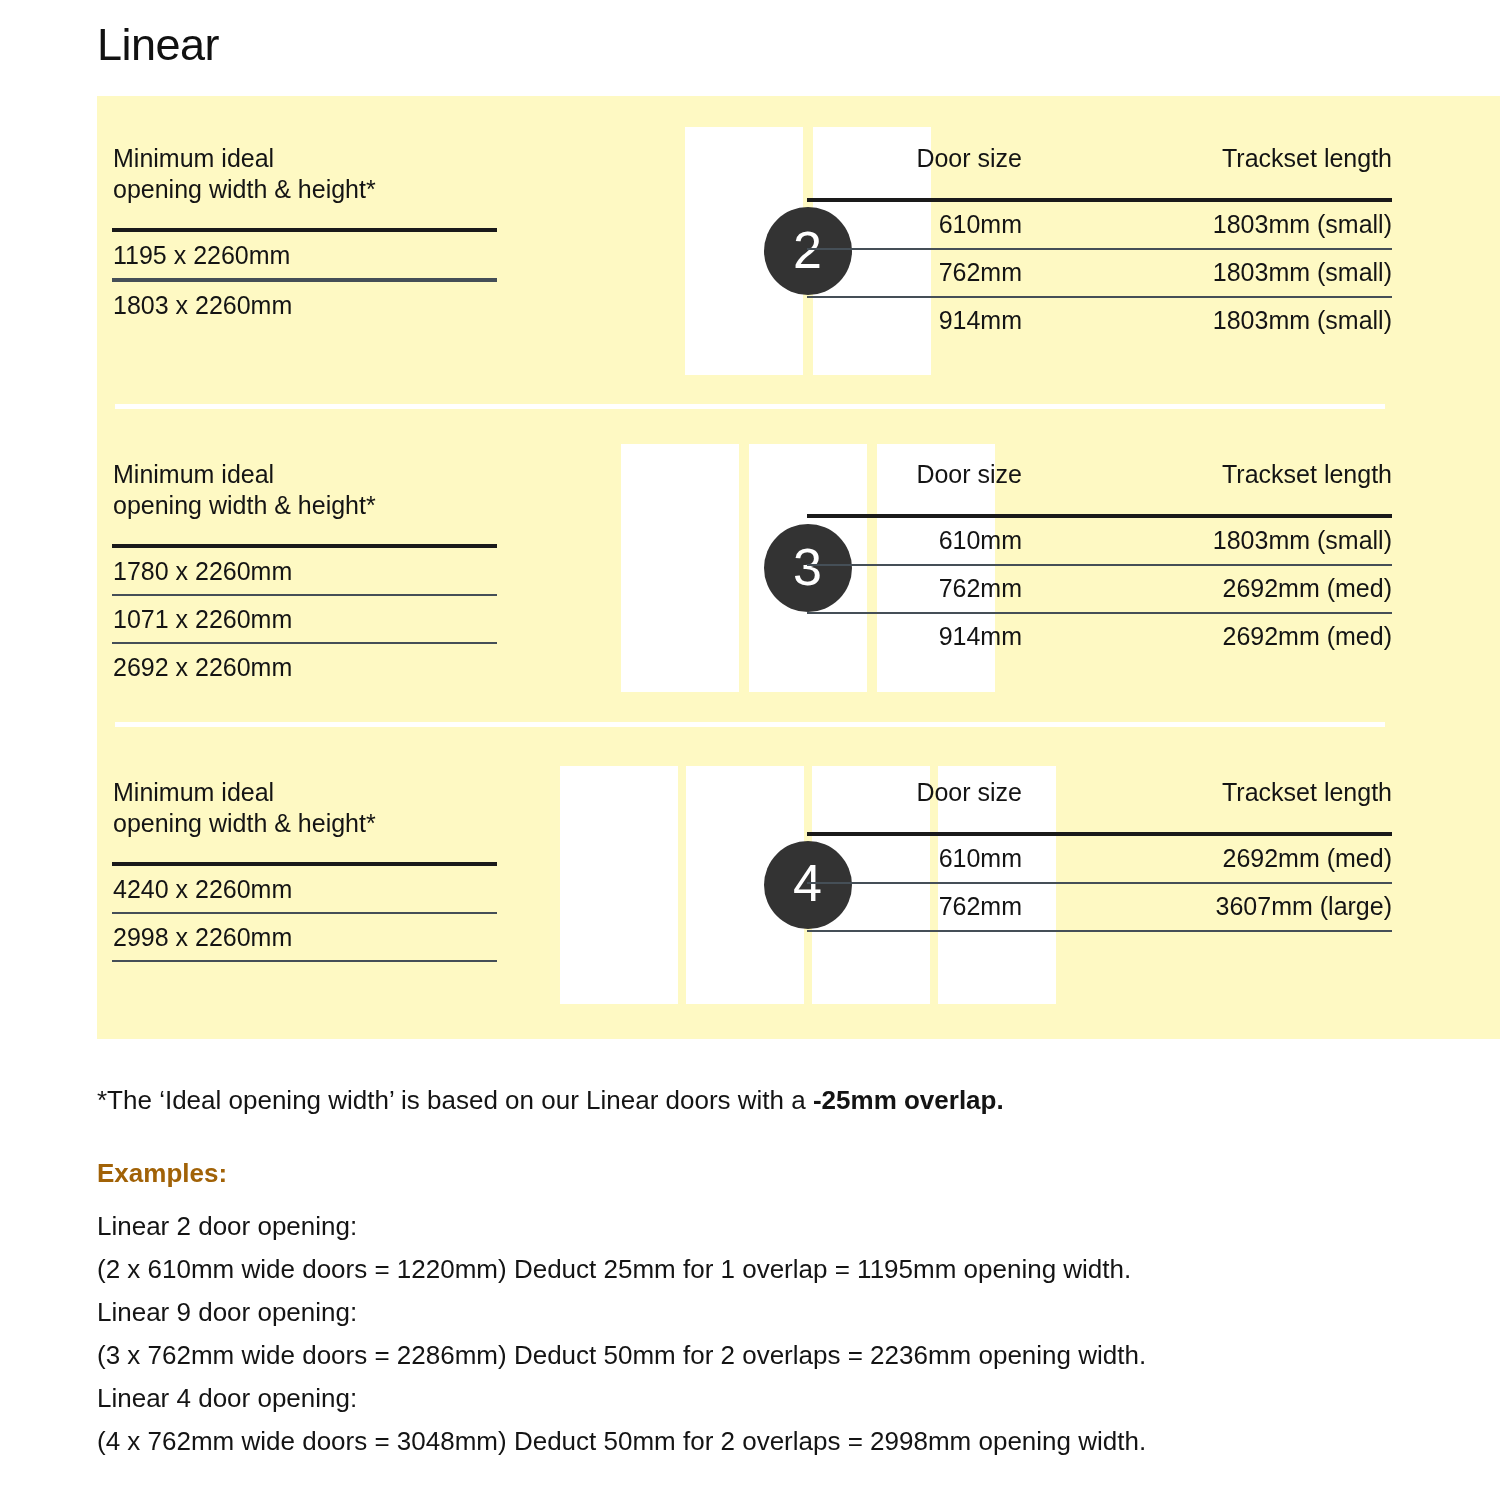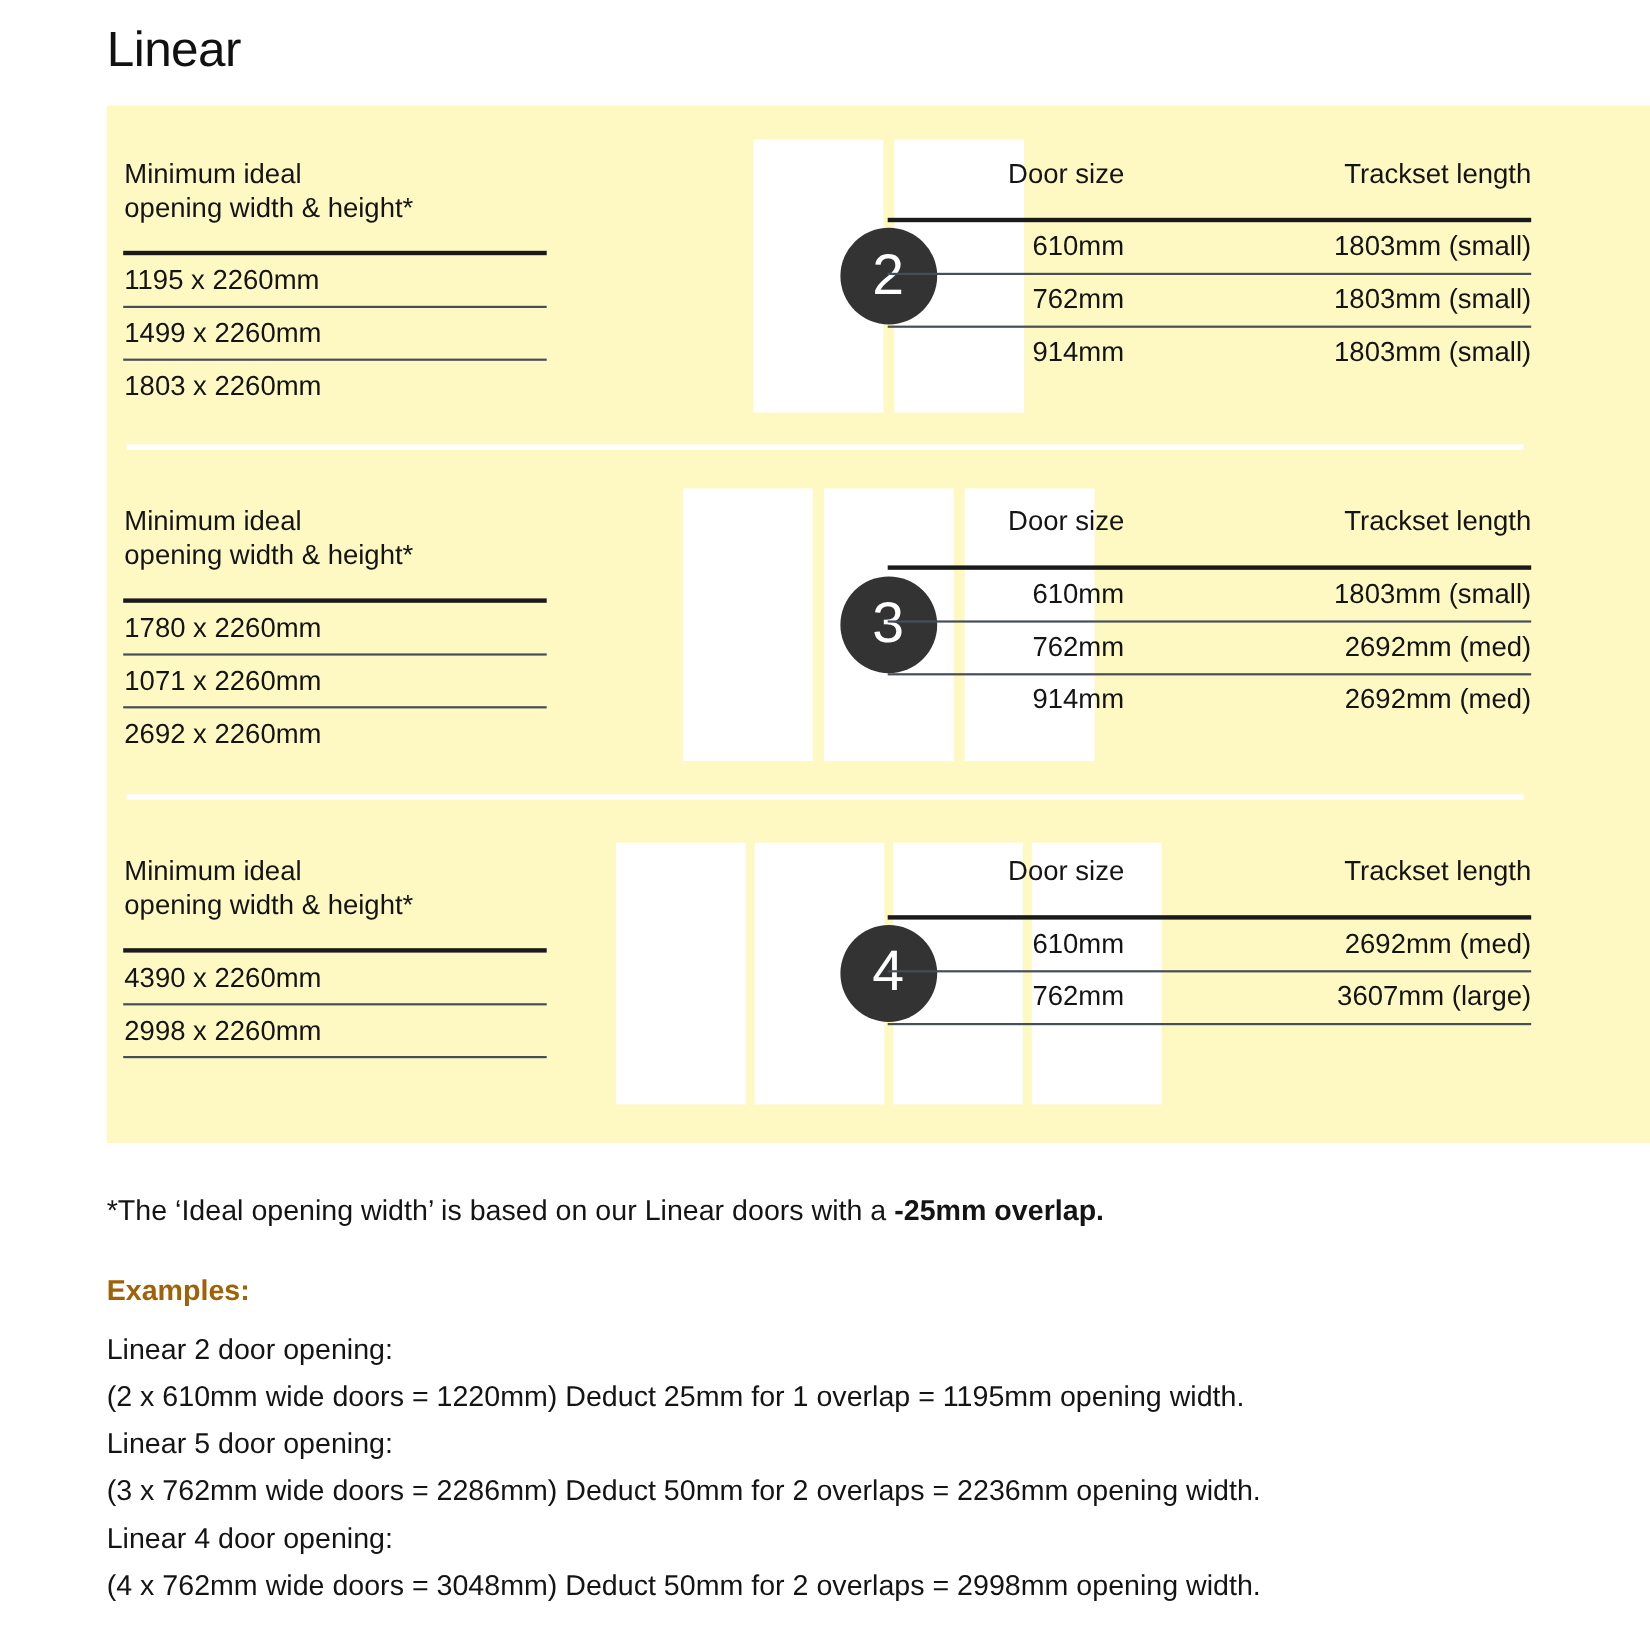--- a/index.html
+++ b/index.html
@@ -215,21 +215,20 @@
   <div class="panel">
 
     <div class="section sec1">
 
       <div class="col-left">
         <div class="hdr">Minimum ideal
 opening width &amp; height*</div>
         <div class="rule-thick"></div>
         <div class="row">1195 x 2260mm</div>
         <div class="rule-thin"></div>
-        <div class="row">1499 x 2260mm</div>
         <div class="rule-thin"></div>
         <div class="row">1803 x 2260mm</div>
       </div>
 
       <div class="diagram diag1">
         <div class="doors">
           <div class="door"></div>
           <div class="gap"></div>
           <div class="door"></div>
           <div class="badge">2</div>
@@ -311,21 +310,21 @@
     </div>
 
     <div class="sec-divider div2"></div>
 
     <div class="section sec3">
 
       <div class="col-left">
         <div class="hdr">Minimum ideal
 opening width &amp; height*</div>
         <div class="rule-thick"></div>
-        <div class="row">4390 x 2260mm</div>
+        <div class="row">4240 x 2260mm</div>
         <div class="rule-thin"></div>
         <div class="row">2998 x 2260mm</div>
         <div class="rule-thin"></div>
       </div>
 
       <div class="diagram diag3">
         <div class="doors">
           <div class="door"></div>
           <div class="gap"></div>
           <div class="door"></div>
@@ -360,19 +359,19 @@
   </div>
 
   <div class="footnote">
     <span>*The ‘Ideal opening width’ is based on our Linear doors with a </span><b>-25mm overlap.</b>
   </div>
 
   <div class="examples-title">Examples:</div>
   <div class="examples">
     <div class="ex-line">Linear 2 door opening:</div>
     <div class="ex-line">(2 x 610mm wide doors = 1220mm)  Deduct 25mm for 1 overlap = 1195mm opening width.</div>
-    <div class="ex-line">Linear 5 door opening:</div>
+    <div class="ex-line">Linear 9 door opening:</div>
     <div class="ex-line">(3 x 762mm wide doors = 2286mm)  Deduct 50mm for 2 overlaps = 2236mm opening width.</div>
     <div class="ex-line">Linear 4 door opening:</div>
     <div class="ex-line">(4 x 762mm wide doors = 3048mm)  Deduct 50mm for 2 overlaps = 2998mm opening width.</div>
   </div>
 
 </div>
 
 </body></html>

